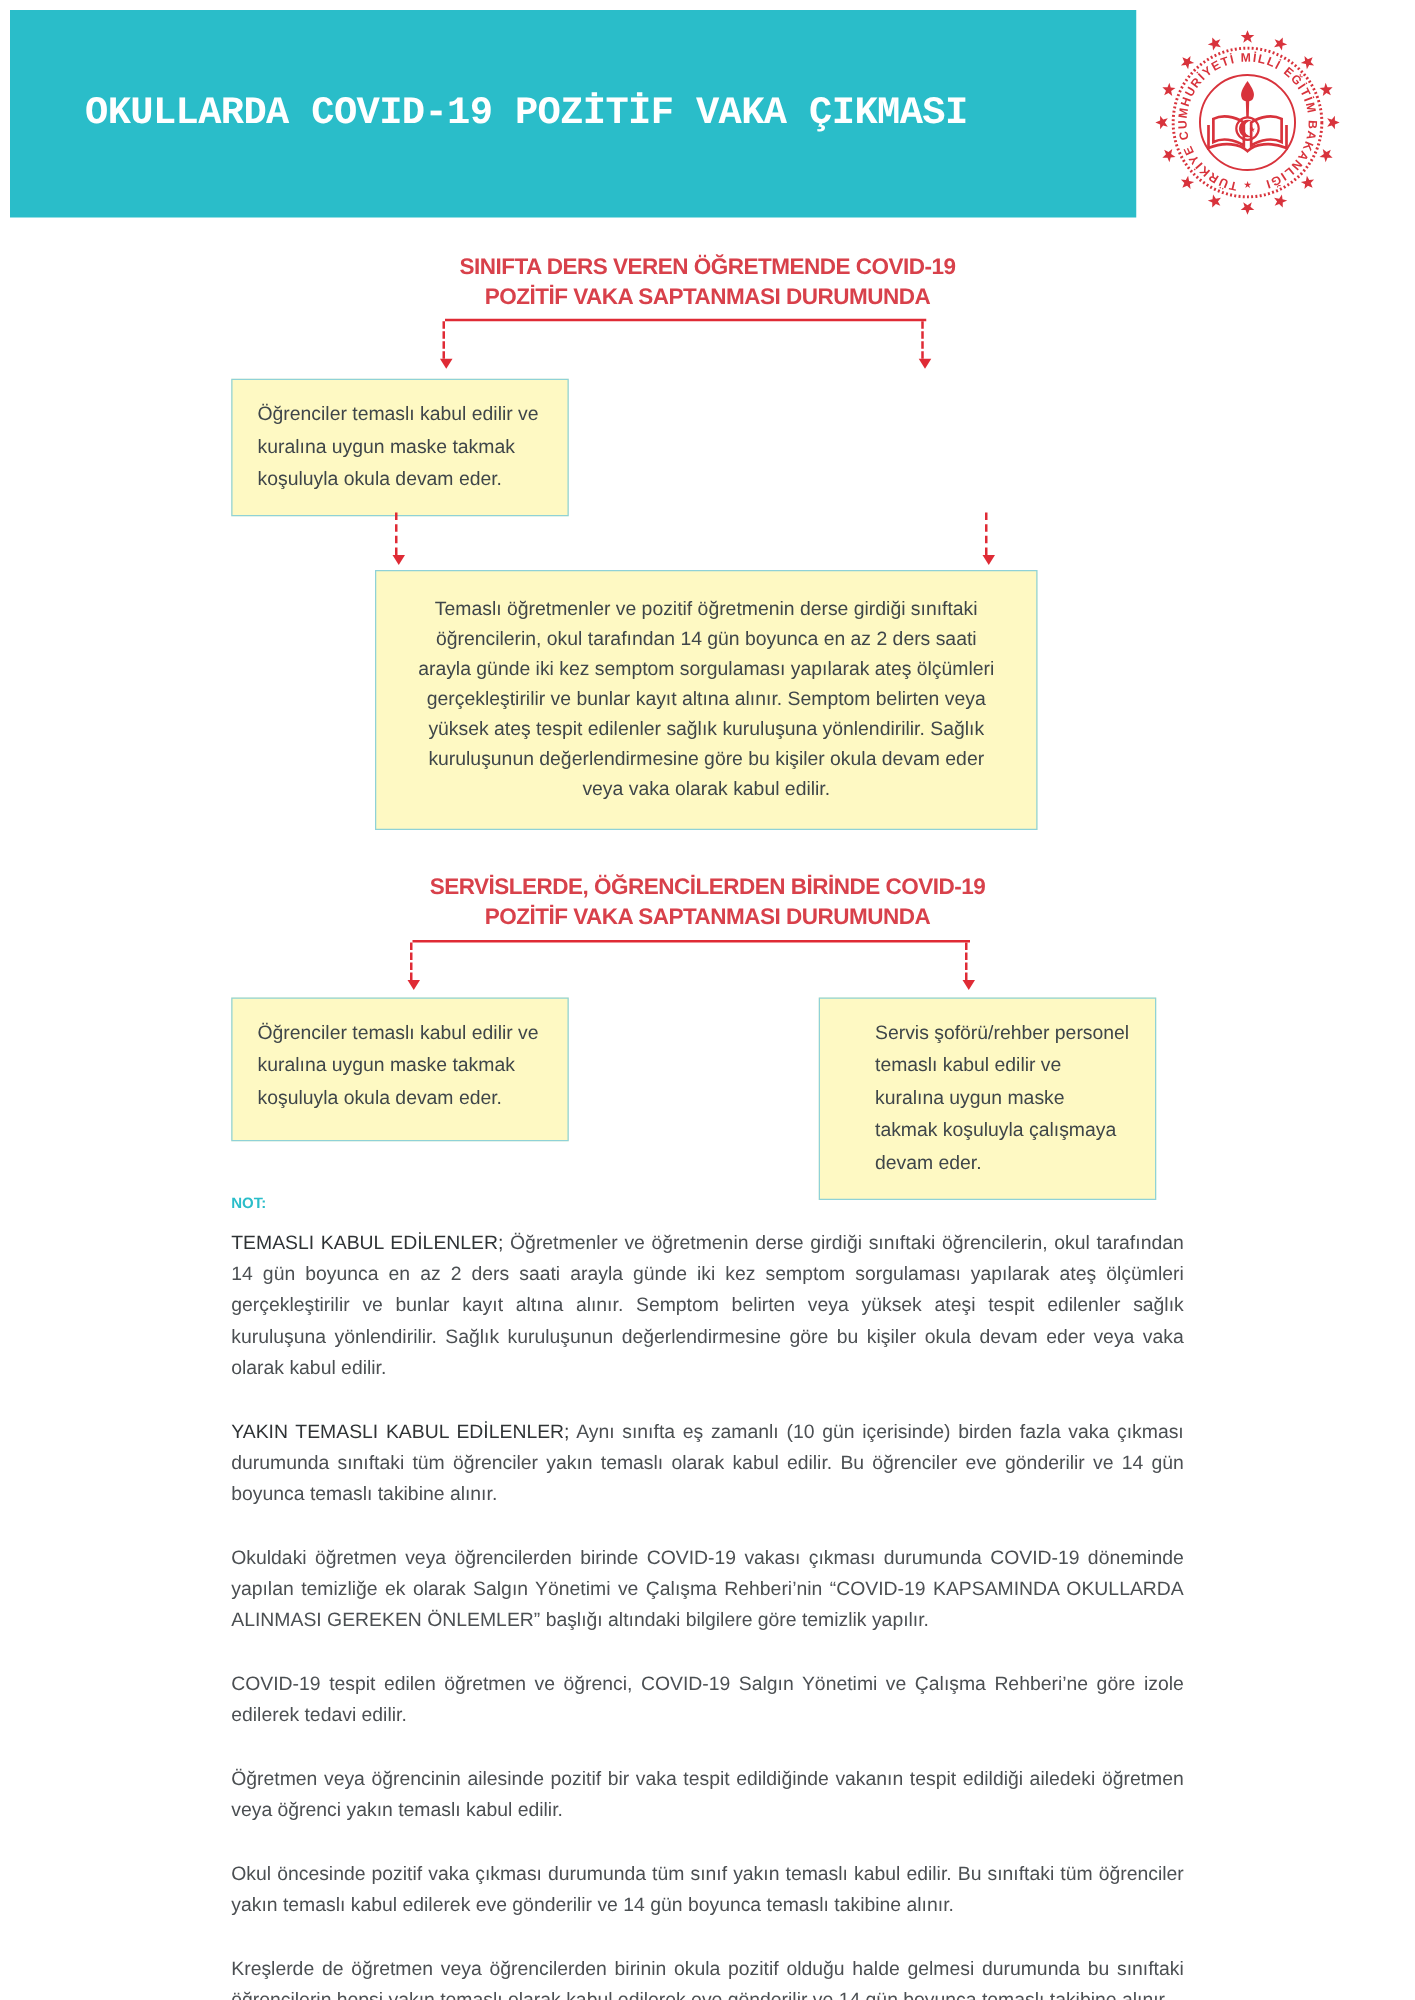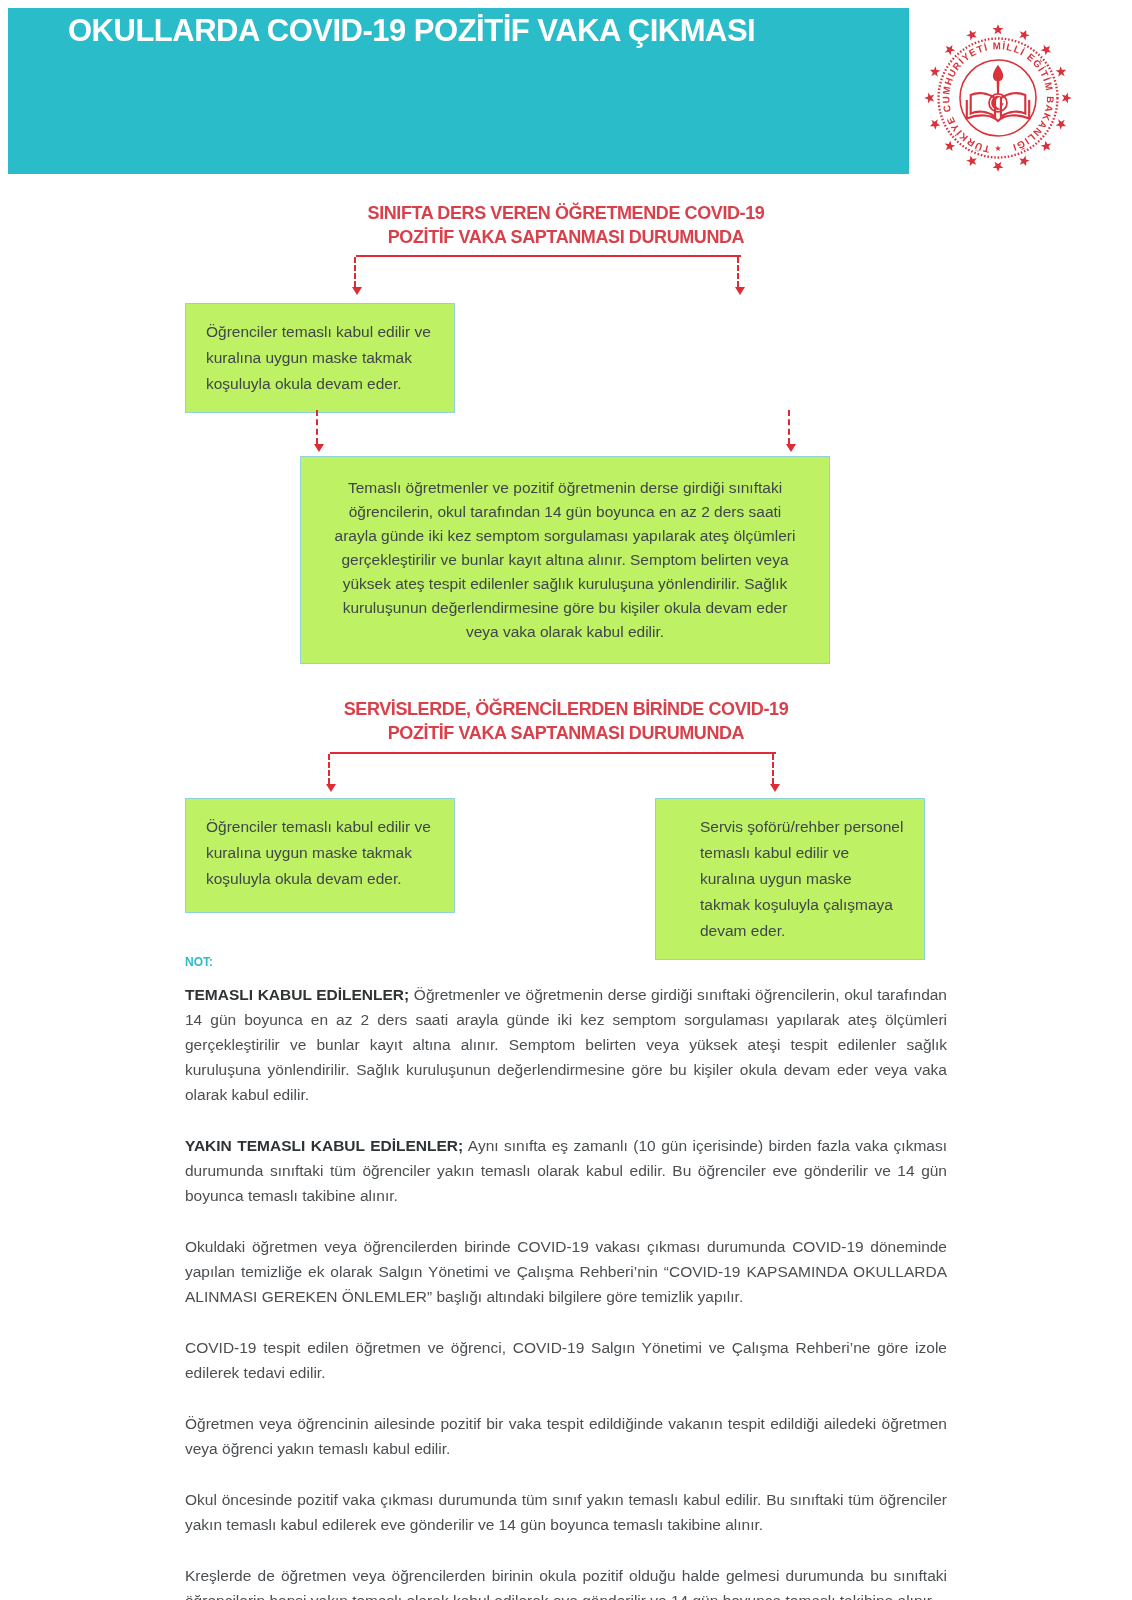--- a/index.html
+++ b/index.html
@@ -1,21 +1,21 @@
 <!DOCTYPE html>
 <html lang="tr"><head>
 <meta charset="utf-8">
 <style>
   html,body{margin:0;padding:0;background:#ffffff;}
   body{font-family:"Liberation Sans","DejaVu Sans",sans-serif;}
   .page{position:relative;width:1132px;height:1600px;background:#ffffff;overflow:hidden;}
 
   
   .header-band{position:absolute;left:8px;top:8px;width:901px;height:166px;background:#2ABDC9;
-    display:flex;flex-direction:column;justify-content:flex-start;padding-left:60px;box-sizing:border-box;}
+    display:flex;flex-direction:column;justify-content:center;padding-left:60px;box-sizing:border-box;font-family:Liberation Mono, monospace;}
   .header-band h1{margin:0;color:#ffffff;font-size:31px;line-height:46px;font-weight:bold;letter-spacing:-0.5px;}
   .logo-wrap{position:absolute;left:920px;top:20px;width:156px;height:156px;}
 
   
   .flow-heading{position:absolute;left:0;width:100%;text-align:center;color:#D8414B;
     font-weight:bold;font-size:18px;line-height:24px;letter-spacing:-0.4px;}
 
   
   .bracket{position:absolute;border-top:2px solid #DF2B35;}
   .vline{position:absolute;width:2px;border-left:2px dashed #DF2B35;}
@@ -23,30 +23,30 @@
     border:5px solid transparent;border-top:8px solid #DF2B35;border-bottom:none;}
   .bracket .vline{top:0;height:30px;}
   .bracket .vline.left{left:-2px;}
   .bracket .vline.right{right:0;}
 
   .down-arrow{position:absolute;width:2px;border-left:2px dashed #DF2B35;}
   .down-arrow::after{content:'';position:absolute;left:-4px;top:100%;width:0;height:0;
     border:5px solid transparent;border-top:8px solid #DF2B35;border-bottom:none;}
 
   
-  .info-box{position:absolute;background:#bef264;border:1.5px solid #8FD2D7;box-sizing:border-box;
+  .info-box{position:absolute;background:#fef9c3;border:1.5px solid #8FD2D7;box-sizing:border-box;
     padding:15px 20px;color:#3F4649;font-size:15.5px;line-height:26px;}
   .info-box.small{width:270px;min-height:99px;}
   .info-box.center{width:530px;padding:19px 26px;line-height:24px;text-align:center;}
 
   
   .notes{position:absolute;left:185px;top:950px;width:762px;color:#4B4F52;font-size:15.5px;line-height:25px;text-align:justify;}
   .notes .not-label{color:#2ABDC9;font-weight:bold;font-size:12px;margin-bottom:7px;text-align:left;}
   .notes p{margin:0 0 26px 0;}
-  .notes p .lead{font-weight:bold;color:#2F3335;}
+  .notes p .lead{font-weight:normal;color:#2F3335;}
 </style>
 </head>
 <body>
 
 <div class="page">
 
   <div class="header-band">
     <h1>
       <span>OKULLARDA COVID-19 POZİTİF VAKA ÇIKMASI</span><br>
     </h1>

